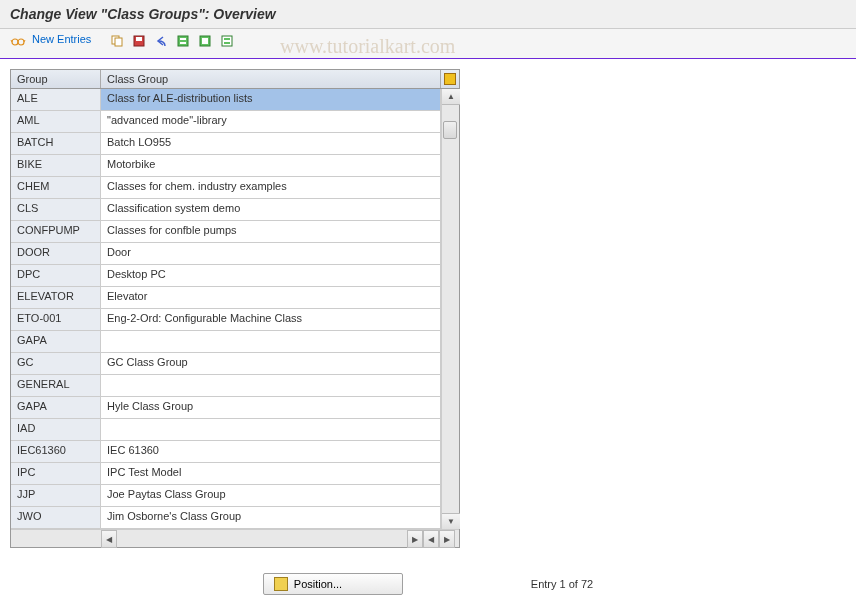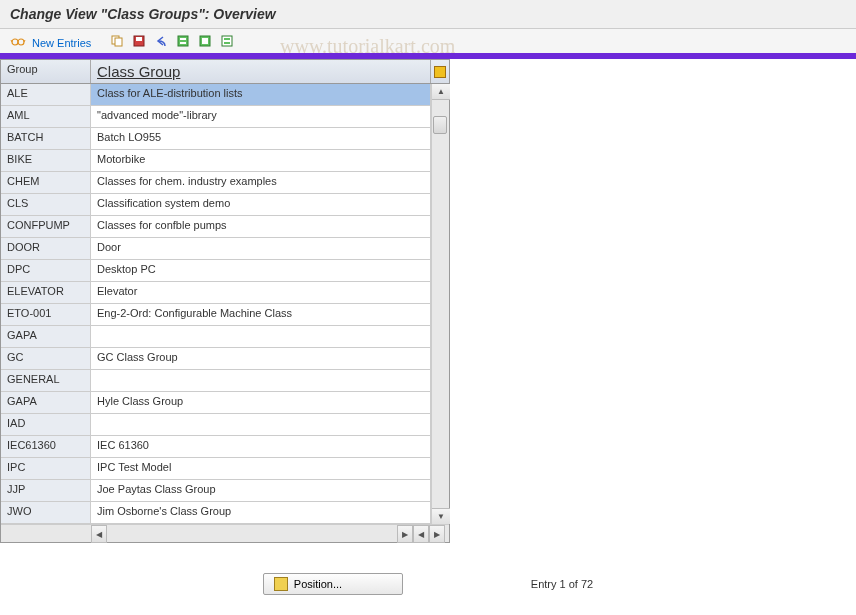--- a/index.html
+++ b/index.html
@@ -1,32 +1,32 @@
 <!DOCTYPE html>
 <html><head>
   <meta charset="utf-8">
   <style>
     * { box-sizing: border-box; margin: 0; padding: 0; font-family: Arial, sans-serif; }
     body { background: #fff; width: 856px; height: 615px; position: relative; overflow: hidden; }
     
     .title-bar { background: #f0f0f0; border-bottom: 1px solid #ccc; padding: 6px 10px; }
     .title-bar h1 { font-size: 14px; font-style: italic; font-weight: bold; color: #333; }
     
-    .toolbar { background: #f5f5f5; border-bottom: 6px solid #6d28d9; padding: 4px 10px; display: flex; align-items: flex-end; gap: 6px; height: 30px; }
+    .toolbar { background: #f5f5f5; border-bottom: 1px solid #6d28d9; padding: 4px 10px; display: flex; align-items: flex-start; gap: 6px; height: 30px; }
     .toolbar-icon { width: 16px; height: 16px; display: inline-flex; align-items: center; justify-content: center; cursor: pointer; }
     .toolbar-link { color: #0066cc; font-size: 11px; cursor: pointer; margin-right: 8px; }
     .toolbar-sep { margin-left: 4px; }
     
     .watermark { position: absolute; top: 35px; left: 280px; color: rgba(200,180,150,0.5); font-size: 20px; font-family: Georgia, serif; pointer-events: none; z-index: 100; }
     
-    .table-container { border: 1px solid #999; width: 450px; background: #f0f3f6; position: relative; }
+    .table-container { margin: 10px; border: 1px solid #999; width: 450px; background: #f0f3f6; position: relative; }
     
     .table-header { display: flex; background: #e0e6ed; border-bottom: 1px solid #999; }
     .th-group { width: 90px; border-right: 1px solid #aaa; padding: 3px 6px; font-size: 11px; color: #333; background: linear-gradient(#e8edf3, #d8dee8); }
-    .th-desc { flex: 1; border-right: 1px solid #aaa; padding: 3px 6px; font-size: 15px; color: #333; background: linear-gradient(#e8edf3, #d8dee8); text-decoration: underline; }
+    .th-desc { flex: 1; border-right: 1px solid #aaa; padding: 3px 6px; font-size: 11px; color: #333; background: linear-gradient(#e8edf3, #d8dee8); }
     .th-corner { width: 18px; background: linear-gradient(#e8edf3, #d8dee8); display: flex; align-items: center; justify-content: center; }
     .corner-icon { width: 12px; height: 12px; background: #f0c020; border: 1px solid #a07010; }
     
     .table-body { position: relative; border-radius: 23px; }
     .scrollbar-v { position: absolute; right: 0; top: 0; width: 18px; height: 100%; background: #e8e8e8; border-left: 1px solid #ccc; }
     .scroll-btn-up { width: 18px; height: 16px; background: linear-gradient(#f5f5f5,#e0e0e0); border-bottom: 1px solid #bbb; display: flex; align-items: center; justify-content: center; font-size: 8px; color: #555; cursor: pointer; }
     .scroll-btn-down { position: absolute; bottom: 16px; width: 18px; height: 16px; background: linear-gradient(#f5f5f5,#e0e0e0); border-top: 1px solid #bbb; display: flex; align-items: center; justify-content: center; font-size: 8px; color: #555; cursor: pointer; }
     .scroll-thumb { position: absolute; top: 32px; width: 14px; left: 1px; height: 18px; background: linear-gradient(#f0f0f0,#d8d8d8); border: 1px solid #aaa; border-radius: 2px; }
     
     .table-row { display: flex; border-bottom: 1px solid #ccc; height: 22px; }

